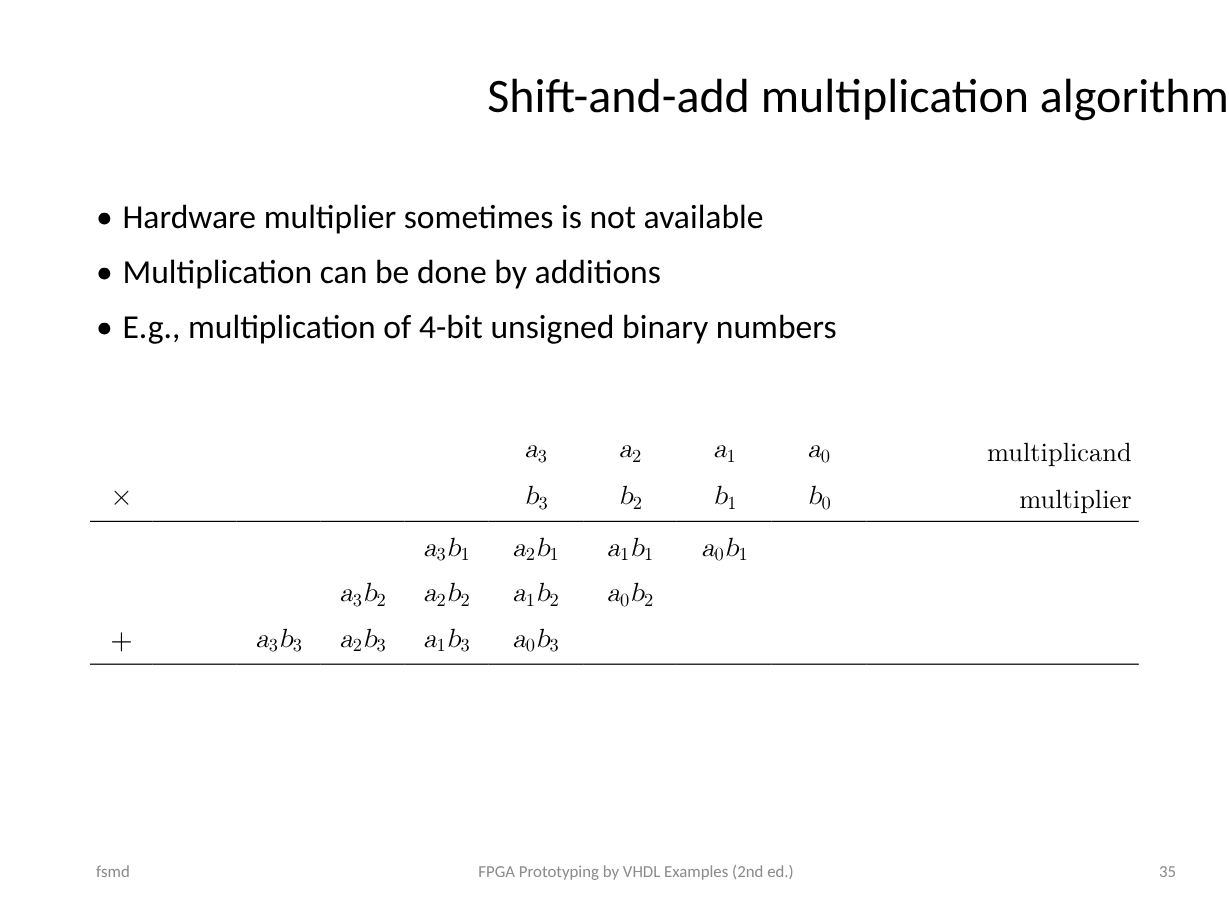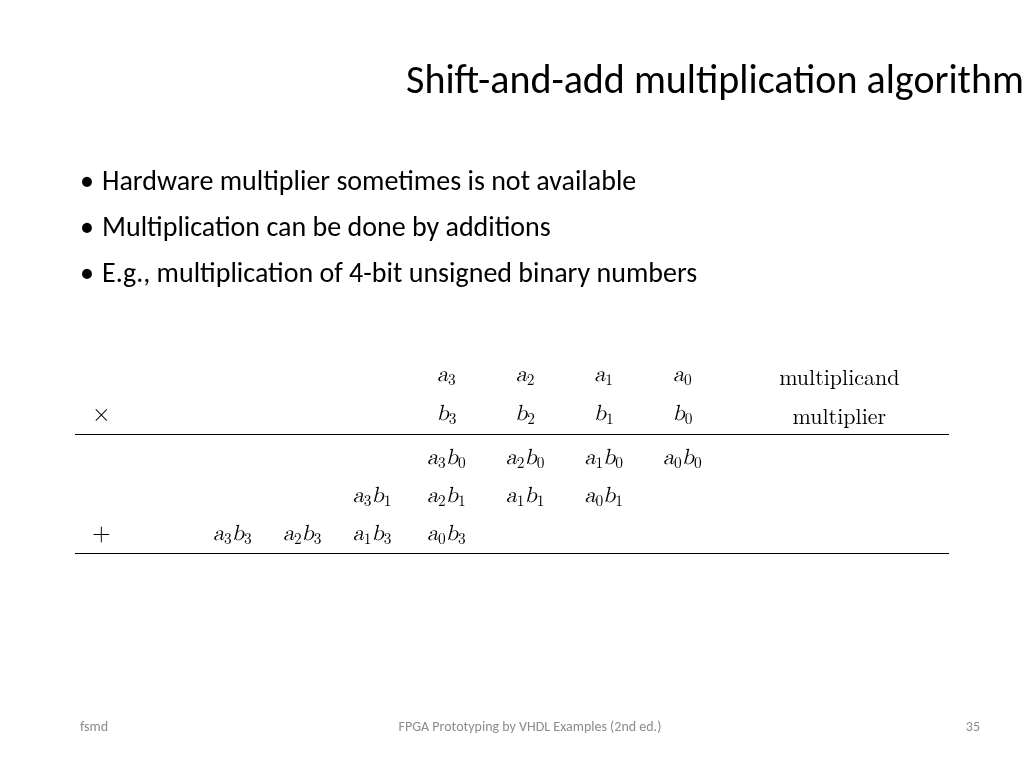--- a/index.html
+++ b/index.html
@@ -63,21 +63,21 @@
     vertical-align: middle;
     white-space: nowrap;
     height: 30px;
     font-style: italic;
   }
   table.mult td.op {
     font-style: normal;
     font-size: 24px;
   }
   table.mult td.label {
-    text-align: center;
+    text-align: right;
     font-style: normal;
     padding-left: 14px;
     font-family: "Latin Modern Roman", "Computer Modern", Georgia, serif;
     margin-top: 12px;
   }
   table.mult tr.rule td {
     border-top: 1.5px solid #000;
     padding: 0;
     height: 4px;
     font-size: 1px;
@@ -163,37 +163,37 @@
         <td class="label">multiplier</td>
       </tr>
       <tr class="rule">
             <td colspan="10"></td>
           </tr>
       <tr>
         <td class="op"></td>
             <td></td>
             <td></td>
             <td></td>
-            <td></td>
-        <td>a<sub>3</sub>b<sub>0</sub></td>
-        <td>a<sub>2</sub>b<sub>0</sub></td>
-        <td>a<sub>1</sub>b<sub>0</sub></td>
-        <td>a<sub>0</sub>b<sub>0</sub></td>
-        <td class="label"></td>
-      </tr>
-      <tr>
-        <td class="op"></td>
-            <td></td>
-            <td></td>
-            <td></td>
         <td>a<sub>3</sub>b<sub>1</sub></td>
         <td>a<sub>2</sub>b<sub>1</sub></td>
         <td>a<sub>1</sub>b<sub>1</sub></td>
         <td>a<sub>0</sub>b<sub>1</sub></td>
         <td></td>
+            <td class="label"></td>
+      </tr>
+      <tr>
+        <td class="op"></td>
+            <td></td>
+            <td></td>
+        <td>a<sub>3</sub>b<sub>2</sub></td>
+        <td>a<sub>2</sub>b<sub>2</sub></td>
+        <td>a<sub>1</sub>b<sub>2</sub></td>
+        <td>a<sub>0</sub>b<sub>2</sub></td>
+        <td></td>
+            <td></td>
             <td class="label"></td>
       </tr>
       <tr>
         <td class="op">+</td>
         <td></td>
         <td>a<sub>3</sub>b<sub>3</sub></td>
         <td>a<sub>2</sub>b<sub>3</sub></td>
         <td>a<sub>1</sub>b<sub>3</sub></td>
         <td>a<sub>0</sub>b<sub>3</sub></td>
         <td></td>

